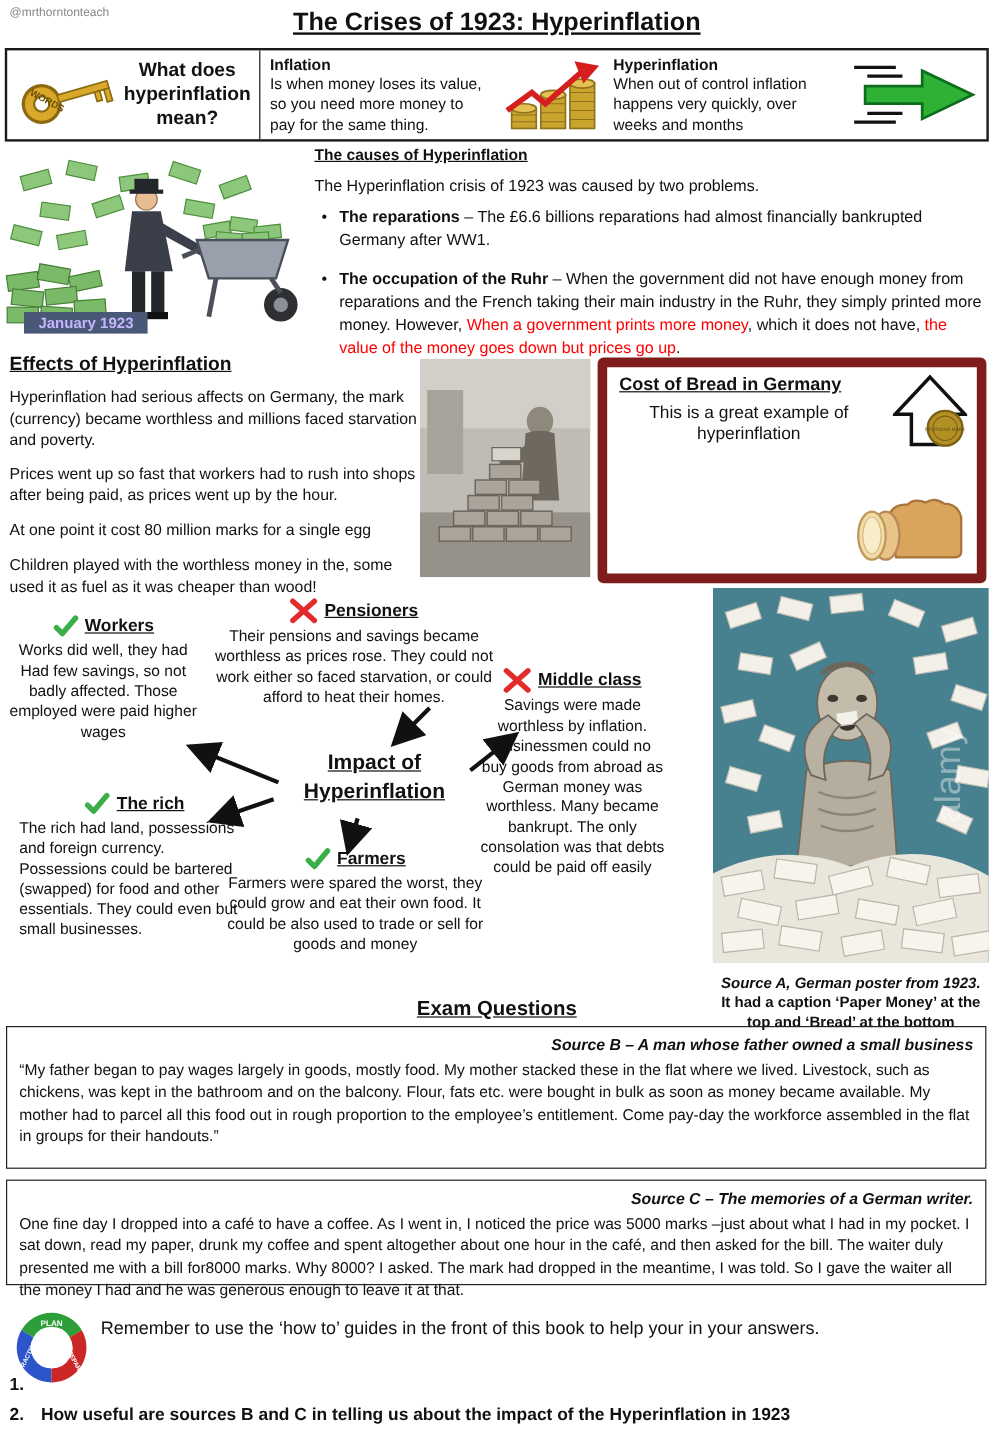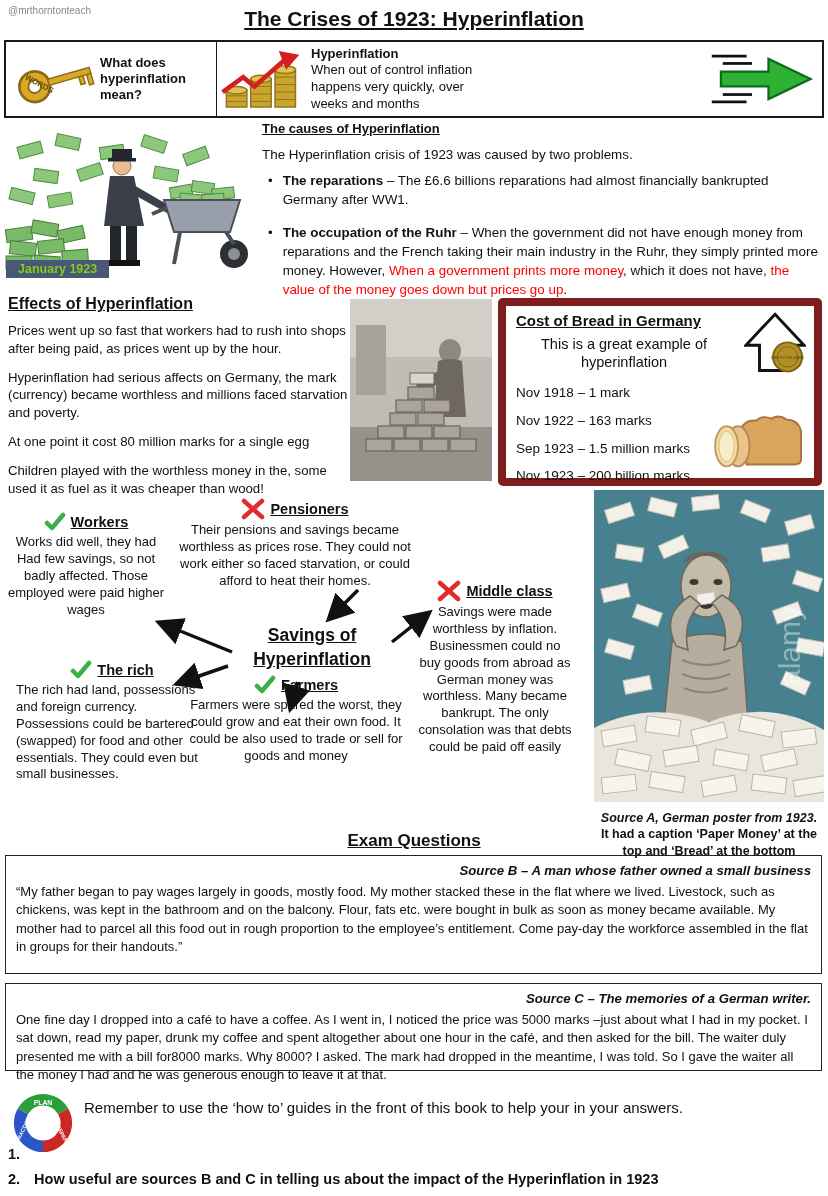--- a/index.html
+++ b/index.html
@@ -11,30 +11,30 @@
   .i { font-style:italic; }
   .red { color:#ff0000; }
 
   .handle { left:8px; top:5px; font-size:10px; color:#888; }
   .title  { left:0; right:0; top:7px; text-align:center; font-size:21px; font-weight:bold; text-decoration:underline; }
 
   
   .def-strip { left:4px; top:40px; width:820px; height:78px; border:2px solid #1a1a1a;
                display:flex; align-items:center; }
   .def-left { display:flex; align-items:center; height:100%; border-right:1.5px solid #1a1a1a; padding:0 4px; }
-  .def-q { width:112px; font-weight:bold; font-size:13px; line-height:1.25; }
+  .def-q { width:112px; font-weight:bold; font-size:16px; text-align:center; line-height:1.25; }
   .def-col { width:200px; font-size:13px; line-height:1.28; padding:0 8px; }
   .def-col .term { font-weight:bold; display:block; }
   .def-icon { flex:0 0 auto; }
   .green-arrow { margin-left:auto; margin-right:4px; }
 
   
   .causes-heading { left:262px; top:121px; font-size:13px; font-weight:bold; text-decoration:underline; }
   .wheelbarrow { left:4px; top:132px; width:252px; height:152px; }
-  .img-caption { position:absolute; left:2px; bottom:6px; background:#4a5878; color:#84cc16;
+  .img-caption { position:absolute; left:16px; bottom:6px; background:#4a5878; color:#c4b5fd;
                  font-weight:bold; font-size:12.5px; padding:2px 12px; }
   .causes-text { left:262px; top:145px; width:560px; font-size:13.4px; line-height:1.42; }
   .causes-text p { margin-bottom:7px; }
   .bullet { display:flex; gap:10px; margin:0 0 7px 6px; }
 
   
   .effects-heading { left:8px; top:295px; font-size:16px; font-weight:bold; text-decoration:underline; }
   .effects-text { left:8px; top:322px; width:340px; font-size:13.2px; line-height:1.35; }
   .effects-text p { margin-bottom:11px; }
   .photo { left:350px; top:299px; width:142px; height:182px; }
@@ -84,20 +84,24 @@
       <g transform="rotate(-16 50 34)">
         <circle cx="26" cy="36" r="17" fill="#d9a828" stroke="#8a6a10" stroke-width="3"></circle>
         <circle cx="26" cy="36" r="7" fill="#fff" stroke="#8a6a10" stroke-width="2"></circle>
         <rect x="42" y="32" width="48" height="7" fill="#d9a828" stroke="#8a6a10" stroke-width="1.5"></rect>
         <rect x="76" y="39" width="5" height="9" fill="#d9a828" stroke="#8a6a10" stroke-width="1.5"></rect>
         <rect x="85" y="39" width="5" height="12" fill="#d9a828" stroke="#8a6a10" stroke-width="1.5"></rect>
       </g>
       <text x="16" y="34" font-size="9" font-weight="bold" fill="#6a4e08" transform="rotate(28 16 34)">WORDS</text>
     </svg>
     <div class="def-q">What does hyperinflation mean?</div>
+  </div>
+  <div class="def-col">
+    <span class="term">Inflation</span>
+    <span>Is when money loses its value, so you need more money to pay for the same thing.</span>
   </div>
   <svg class="def-icon" viewBox="0 0 92 68" width="86" height="64">
     <g fill="#caa52e" stroke="#8f731c" stroke-width="1.5">
       <rect x="10" y="46" width="22" height="18"></rect>
         <ellipse cx="21" cy="46" rx="11" ry="4" fill="#e3c253"></ellipse>
       <rect x="36" y="34" width="22" height="30"></rect>
         <ellipse cx="47" cy="34" rx="11" ry="4" fill="#e3c253"></ellipse>
       <rect x="62" y="24" width="22" height="40"></rect>
         <ellipse cx="73" cy="24" rx="11" ry="4" fill="#e3c253"></ellipse>
     </g>
@@ -189,22 +193,22 @@
     <p><span class="b">The reparations</span><span> – The £6.6 billions reparations had almost financially bankrupted Germany after WW1.</span></p>
   </div>
   <div class="bullet">
     <span>•</span>
     <p><span class="b">The occupation of the Ruhr</span><span> – When the government did not have enough money from reparations and the French taking their main industry in the Ruhr, they simply printed more money. However, </span><span class="red">When a government prints more money</span><span>, which it does not have, </span><span class="red">the value of the money goes down but prices go up</span><span>.</span></p>
   </div>
 </div>
 
 <div class="abs effects-heading">Effects of Hyperinflation</div>
 <div class="abs effects-text">
+  <p>Hyperinflation had serious affects on Germany, the mark (currency) became worthless and millions faced starvation and poverty.</p>
   <p>Prices went up so fast that workers had to rush into shops after being paid, as prices went up by the hour.</p>
-  <p>Hyperinflation had serious affects on Germany, the mark (currency) became worthless and millions faced starvation and poverty.</p>
   <p>At one point it cost 80 million marks for a single egg</p>
   <p>Children played with the worthless money in the, some used it as fuel as it was cheaper than wood!</p>
 </div>
 
 <svg class="abs photo" viewBox="0 0 142 182">
   <rect width="142" height="182" fill="#bfbcb6"></rect>
   <rect width="142" height="58" fill="#d2cfc9"></rect>
   <rect y="128" width="142" height="54" fill="#96928a"></rect>
   <rect x="6" y="26" width="30" height="70" fill="#a7a39b"></rect>
   <ellipse cx="100" cy="52" rx="11" ry="12" fill="#8f887c"></ellipse>
@@ -229,26 +233,20 @@
 
 <div class="abs bread-box">
   <div class="bread-heading">Cost of Bread in Germany</div>
   <svg class="arrow-coin" viewBox="0 0 64 84" width="62" height="82">
     <polygon points="32,2 62,34 48,34 48,60 16,60 16,34 2,34" fill="#fff" stroke="#111" stroke-width="3"></polygon>
     <circle cx="45" cy="46" r="15" fill="#b39025" stroke="#7c6214" stroke-width="2"></circle>
     <circle cx="45" cy="46" r="10.5" fill="none" stroke="#7c6214" stroke-width="1"></circle>
     <text x="45" y="48" text-anchor="middle" font-size="4" fill="#5a470e">DEUTSCHE MARK</text>
   </svg>
   <div class="bread-sub">This is a great example of hyperinflation</div>
-  <div class="bread-rows">
-    <div>Nov 1918 – 1 mark</div>
-    <div>Nov 1922 – 163 marks</div>
-    <div>Sep 1923 – 1.5 million marks</div>
-    <div>Nov 1923 – 200 billion marks</div>
-  </div>
   <svg class="bread-img" viewBox="0 0 100 65" width="96" height="62">
     <path d="M30,18 Q34,8 46,9 Q52,3 62,7 Q70,2 78,8 Q90,8 93,20 L93,50 Q93,55 86,55 L36,55 Z" fill="#d9a45c" stroke="#a8743a" stroke-width="2"></path>
     <ellipse cx="27" cy="36" rx="12" ry="21" fill="#e8c488" stroke="#b8885a" stroke-width="2"></ellipse>
     <ellipse cx="15" cy="36" rx="12" ry="21" fill="#f2dcab" stroke="#c09858" stroke-width="2"></ellipse>
     <ellipse cx="15" cy="36" rx="8" ry="16" fill="#f9ecc9" stroke="#d8b97c" stroke-width="1"></ellipse>
   </svg>
 </div>
 
 <svg id="impact-arrows" class="abs" style="left:0;top:490px" width="600" height="360">
   <defs>
@@ -279,48 +277,48 @@
         <g stroke="#e22c2c" stroke-width="4.5" stroke-linecap="round">
           <line x1="3" y1="3" x2="21" y2="19"></line>
           <line x1="21" y1="3" x2="3" y2="19"></line>
         </g>
       </svg>
     <span class="nm">Pensioners</span>
   </div>
   <div>Their pensions and savings became worthless as prices rose. They could not work either so faced starvation, or could afford to heat their homes.</div>
 </div>
 
-<div class="imp-group" style="left:418px;top:556px;width:154px;margin-top:24px;">
+<div class="imp-group" style="left:400px;top:556px;width:154px;">
   <div class="imp-head">
     <svg width="24" height="22" viewBox="0 0 24 22">
         <g stroke="#e22c2c" stroke-width="4.5" stroke-linecap="round">
           <line x1="3" y1="3" x2="21" y2="19"></line>
           <line x1="21" y1="3" x2="3" y2="19"></line>
         </g>
       </svg>
     <span class="nm">Middle class</span>
   </div>
   <div>Savings were made worthless by inflation. Businessmen could no buy goods from abroad as German money was worthless. Many became bankrupt. The only consolation was that debts could be paid off easily</div>
 </div>
 
 <div class="abs imp-center">
-  <span>Savings of</span><br><span>Hyperinflation</span>
+  <span>Impact of</span><br><span>Hyperinflation</span>
 </div>
 
 <div class="imp-group" style="left:16px;top:660px;width:192px;">
   <div class="imp-head">
     <svg width="22" height="20" viewBox="0 0 22 20">
         <path d="M3,11 L8,16 L19,3" fill="none" stroke="#3aae49" stroke-width="4.5" stroke-linecap="round" stroke-linejoin="round"></path>
       </svg>
     <span class="nm">The rich</span>
   </div>
   <div class="txt-left">The rich had land, possessions and foreign currency. Possessions could be bartered (swapped) for food and other essentials. They could even but small businesses.</div>
 </div>
 
-<div class="imp-group" style="left:188px;top:675px;width:216px;">
+<div class="imp-group" style="left:188px;top:706px;width:216px;">
   <div class="imp-head">
     <svg width="22" height="20" viewBox="0 0 22 20">
         <path d="M3,11 L8,16 L19,3" fill="none" stroke="#3aae49" stroke-width="4.5" stroke-linecap="round" stroke-linejoin="round"></path>
       </svg>
     <span class="nm">Farmers</span>
   </div>
   <div>Farmers were spared the worst, they could grow and eat their own food. It could be also used to trade or sell for goods and money</div>
 </div>
 
 <div class="abs source-a">

